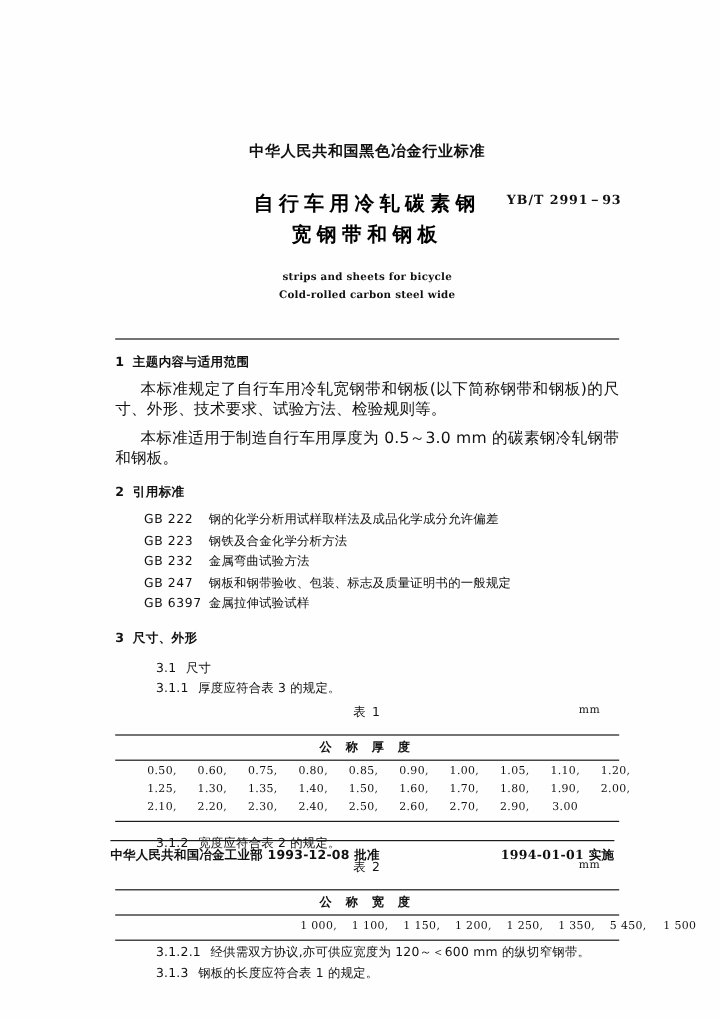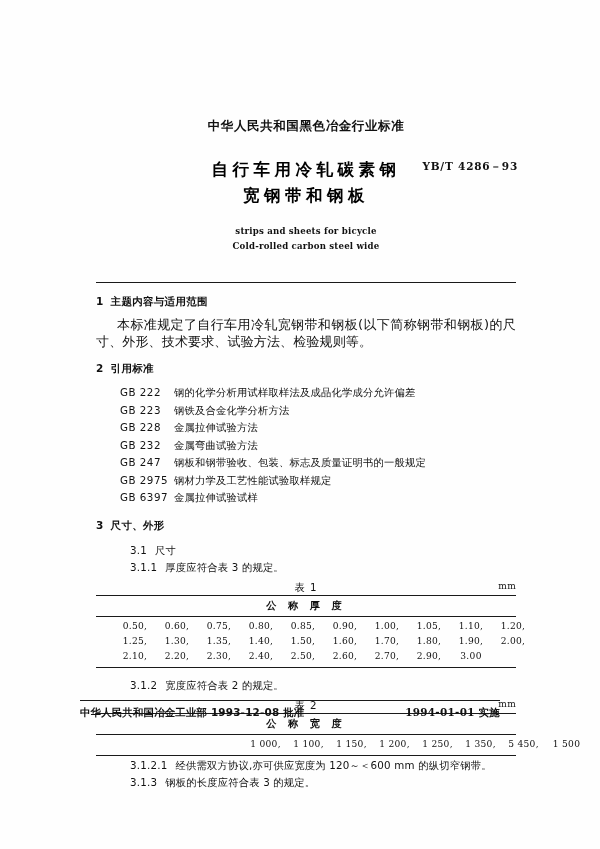--- a/index.html
+++ b/index.html
@@ -122,30 +122,30 @@
   
   .table-wrap { margin-top: 6px; position: relative; }
   .tbl-caption {
     text-align: center;
     font-size: 10.3px;
     letter-spacing: 1px;
     position: relative;
   }
   .tbl-unit {
     position: absolute;
-    right: 0;
+    right: 16px;
     top: 0;
     font-family: "DejaVu Serif", "Liberation Serif", serif;
     font-size: 9px;
     letter-spacing: 0.3px;
   }
   table.data {
     width: 100%;
     border-collapse: collapse;
-    margin-top: 0;
+    margin-top: 11px;
     table-layout: fixed;
   }
   table.data thead th {
     border-top: 1.4px solid #1a1a1a;
     border-bottom: 1.1px solid #1a1a1a;
     font-size: 10.2px;
     font-weight: bold;
     letter-spacing: 4px;
     padding: 3px 0 3px 0;
     text-align: center;
@@ -164,21 +164,21 @@
     width: 42px;
     flex: 0 0 42px;
     text-align: center;
   }
   .val-row.w2 { padding-left: 148px; }
   .val-row.w2 .v { width: 43px; flex: 0 0 43px; }
 
   
   .footer {
     position: absolute;
-    left: 80px;
+    left: 92px;
     top: 700px;
     width: 420px;
   }
   .footer .line {
     border-top: 1.6px solid #1a1a1a;
   }
   .footer-row {
     display: flex;
     justify-content: space-between;
     align-items: baseline;
@@ -198,57 +198,52 @@
 <div class="page">
 
   <div class="content">
 
     <div class="masthead">
       <div class="nat-standard-line">中华人民共和国黑色冶金行业标准</div>
 
       <div class="title-block">
         <div class="doc-title">自行车用冷轧碳素钢</div>
         <div class="doc-title">宽钢带和钢板</div>
-        <div class="std-number">YB/T 4286－93</div>
+        <div class="std-number">YB/T 2991－93</div>
       </div>
 
       <div class="en-title">
         <div>strips and sheets for bicycle</div>
         <div>Cold-rolled carbon steel wide</div>
       </div>
     </div>
 
     <div class="rule-top"></div>
 
     <div class="sec-head">
       <span class="num">1</span><span>主题内容与适用范围</span>
     </div>
     <p class="para indent">本标准规定了自行车用冷轧宽钢带和钢板(以下简称钢带和钢板)的尺寸、外形、技术要求、试验方法、检验规则等。</p>
+    <p class="para indent">本标准适用于制造自行车用厚度为 0.5～3.0 mm 的碳素钢冷轧钢带和钢板。</p>
 
     <div class="sec-head">
       <span class="num">2</span><span>引用标准</span>
     </div>
     <ul class="ref-list">
       <li>
         <span class="ref-code">GB  222</span><span>钢的化学分析用试样取样法及成品化学成分允许偏差</span>
       </li>
       <li>
         <span class="ref-code">GB  223</span><span>钢铁及合金化学分析方法</span>
       </li>
       <li>
-        <span class="ref-code">GB  228</span><span>金属拉伸试验方法</span>
-      </li>
-      <li>
         <span class="ref-code">GB  232</span><span>金属弯曲试验方法</span>
       </li>
       <li>
         <span class="ref-code">GB  247</span><span>钢板和钢带验收、包装、标志及质量证明书的一般规定</span>
-      </li>
-      <li>
-        <span class="ref-code">GB  2975</span><span>钢材力学及工艺性能试验取样规定</span>
       </li>
       <li>
         <span class="ref-code">GB  6397</span><span>金属拉伸试验试样</span>
       </li>
     </ul>
 
     <div class="sec-head">
       <span class="num">3</span><span>尺寸、外形</span>
     </div>
 
@@ -352,21 +347,21 @@
           </tr>
         </tbody>
       </table>
     </div>
 
     <div class="sub-head sub-head-tight">
       <span class="n">3.1.2.1</span><span>经供需双方协议,亦可供应宽度为 120～＜600 mm 的纵切窄钢带。</span>
     </div>
 
     <div class="sub-head sub-head-tight">
-      <span class="n">3.1.3</span><span>钢板的长度应符合表 3 的规定。</span>
+      <span class="n">3.1.3</span><span>钢板的长度应符合表 1 的规定。</span>
     </div>
 
   </div>
 
   <div class="footer">
     <div class="line"></div>
     <div class="footer-row">
       <span>中华人民共和国冶金工业部 1993-12-08 批准</span>
       <span class="mono">1994-01-01 实施</span>
     </div>

